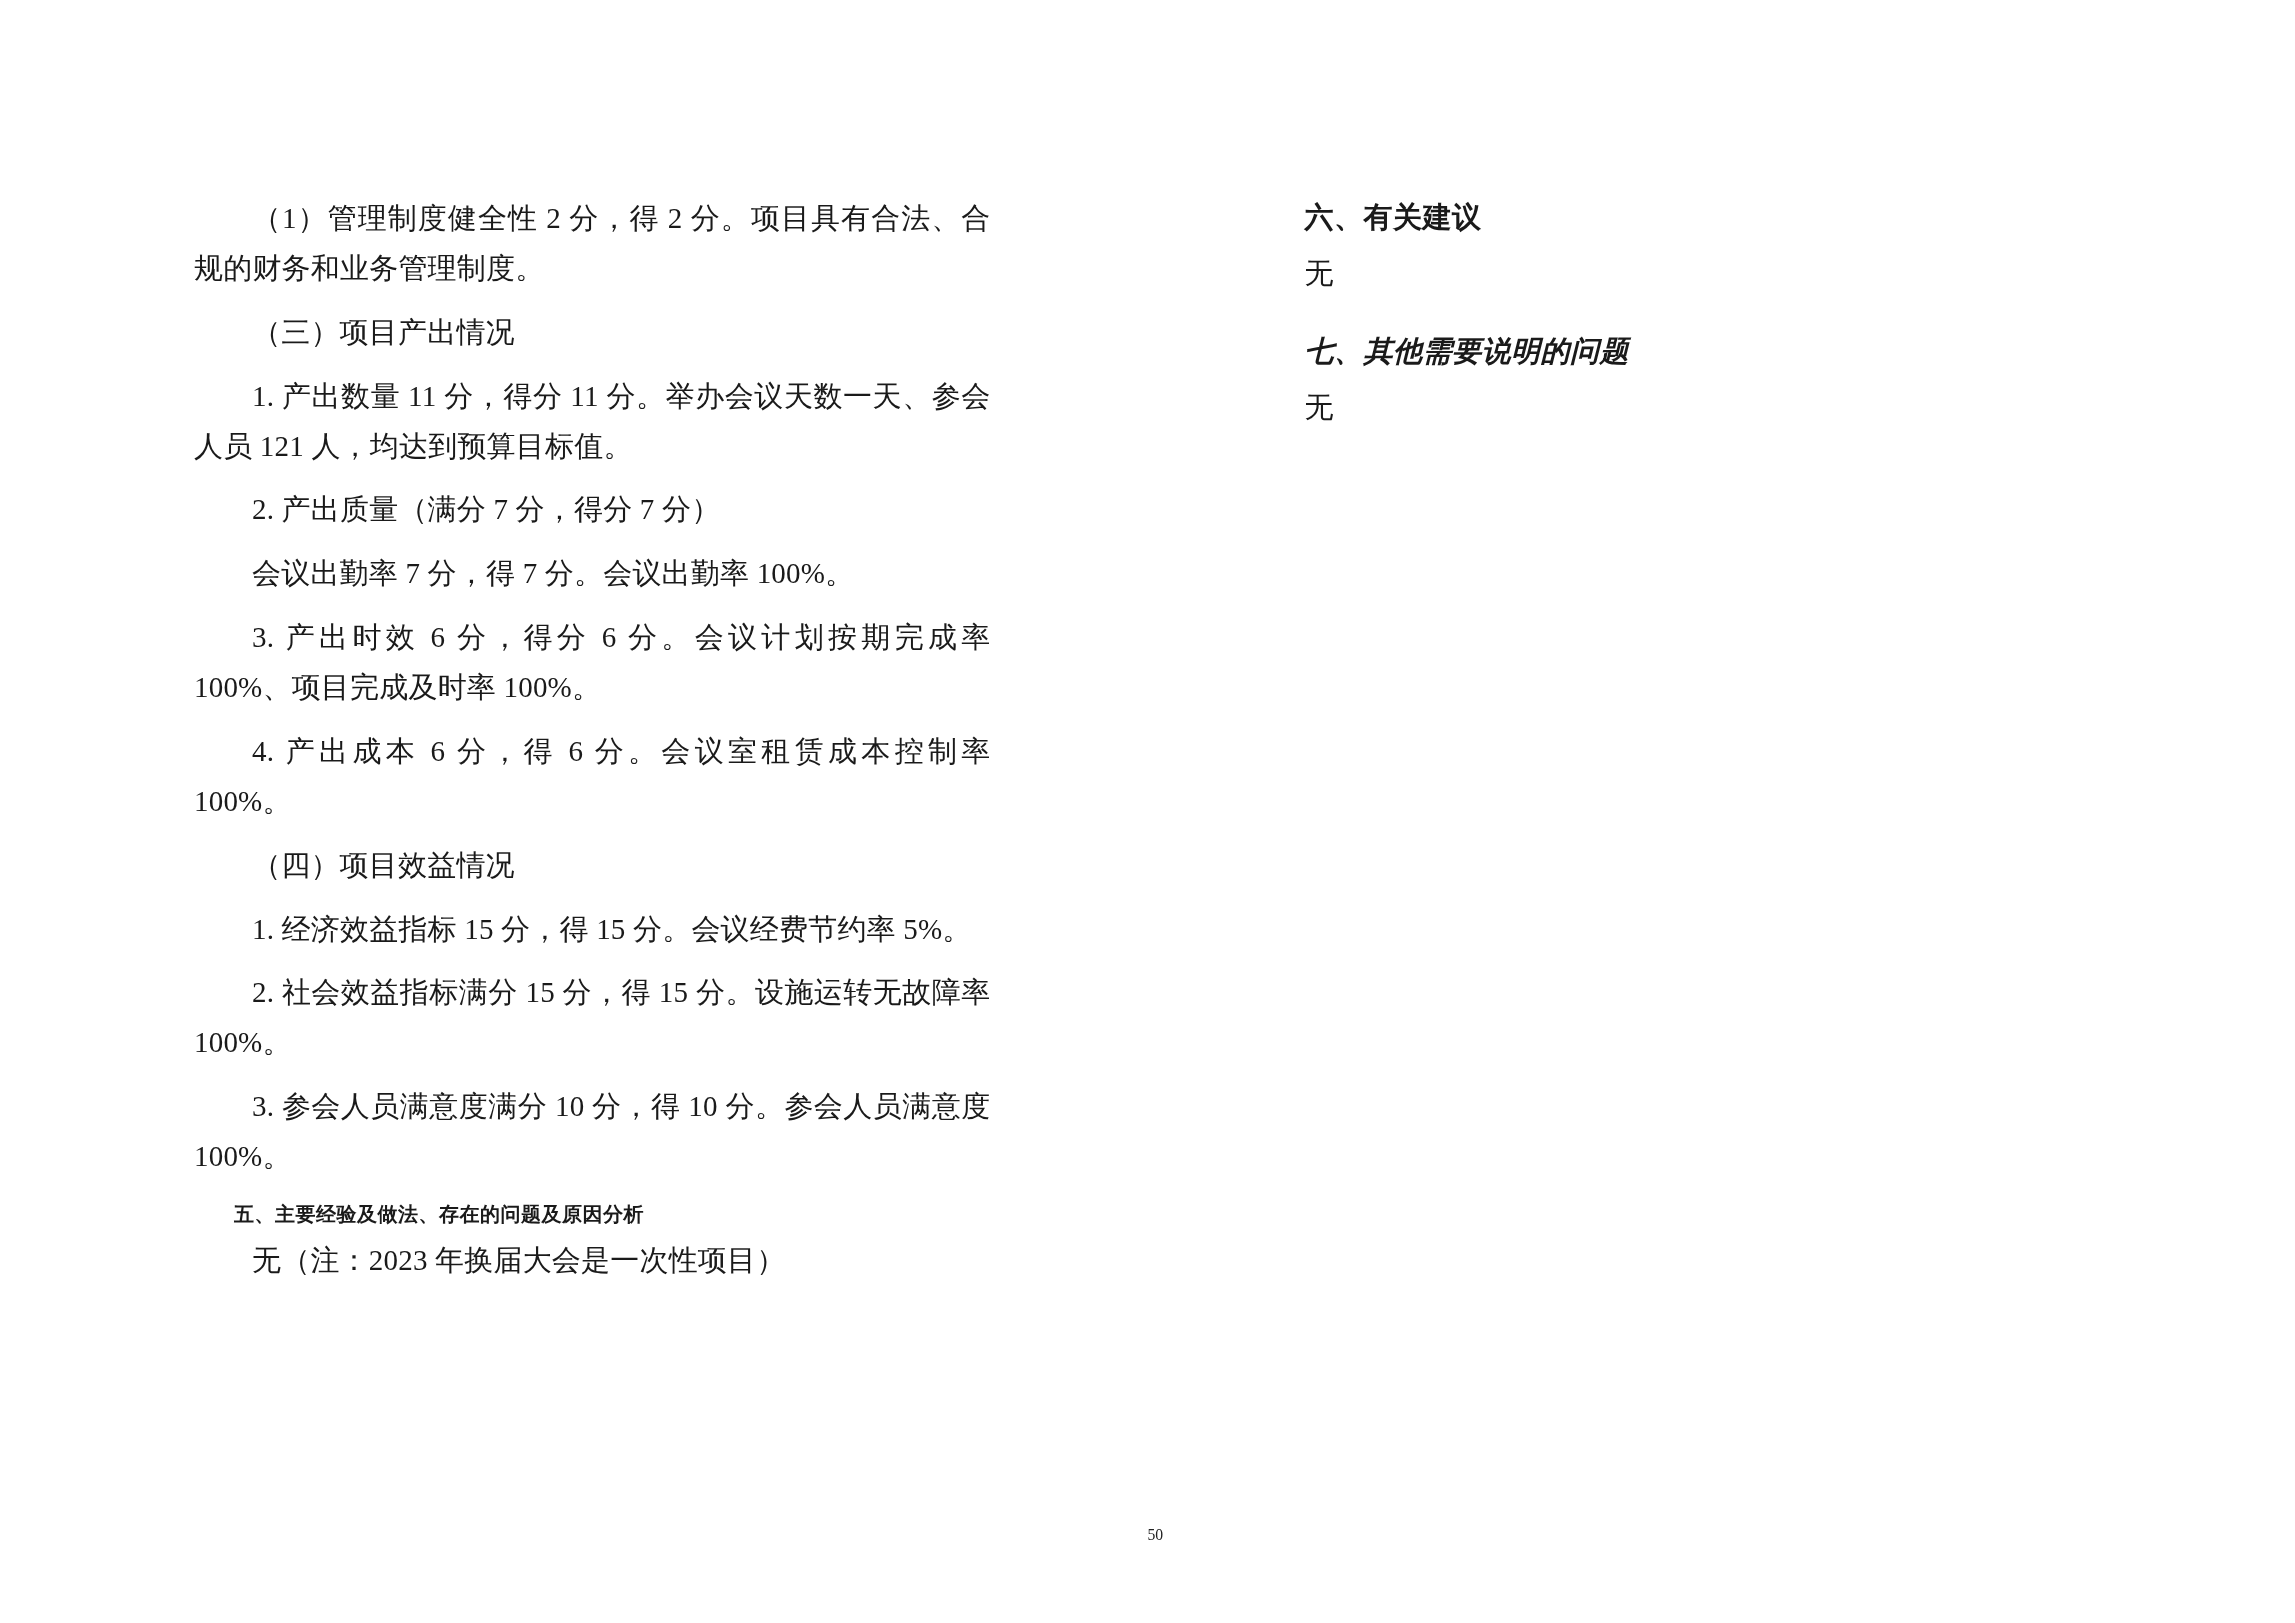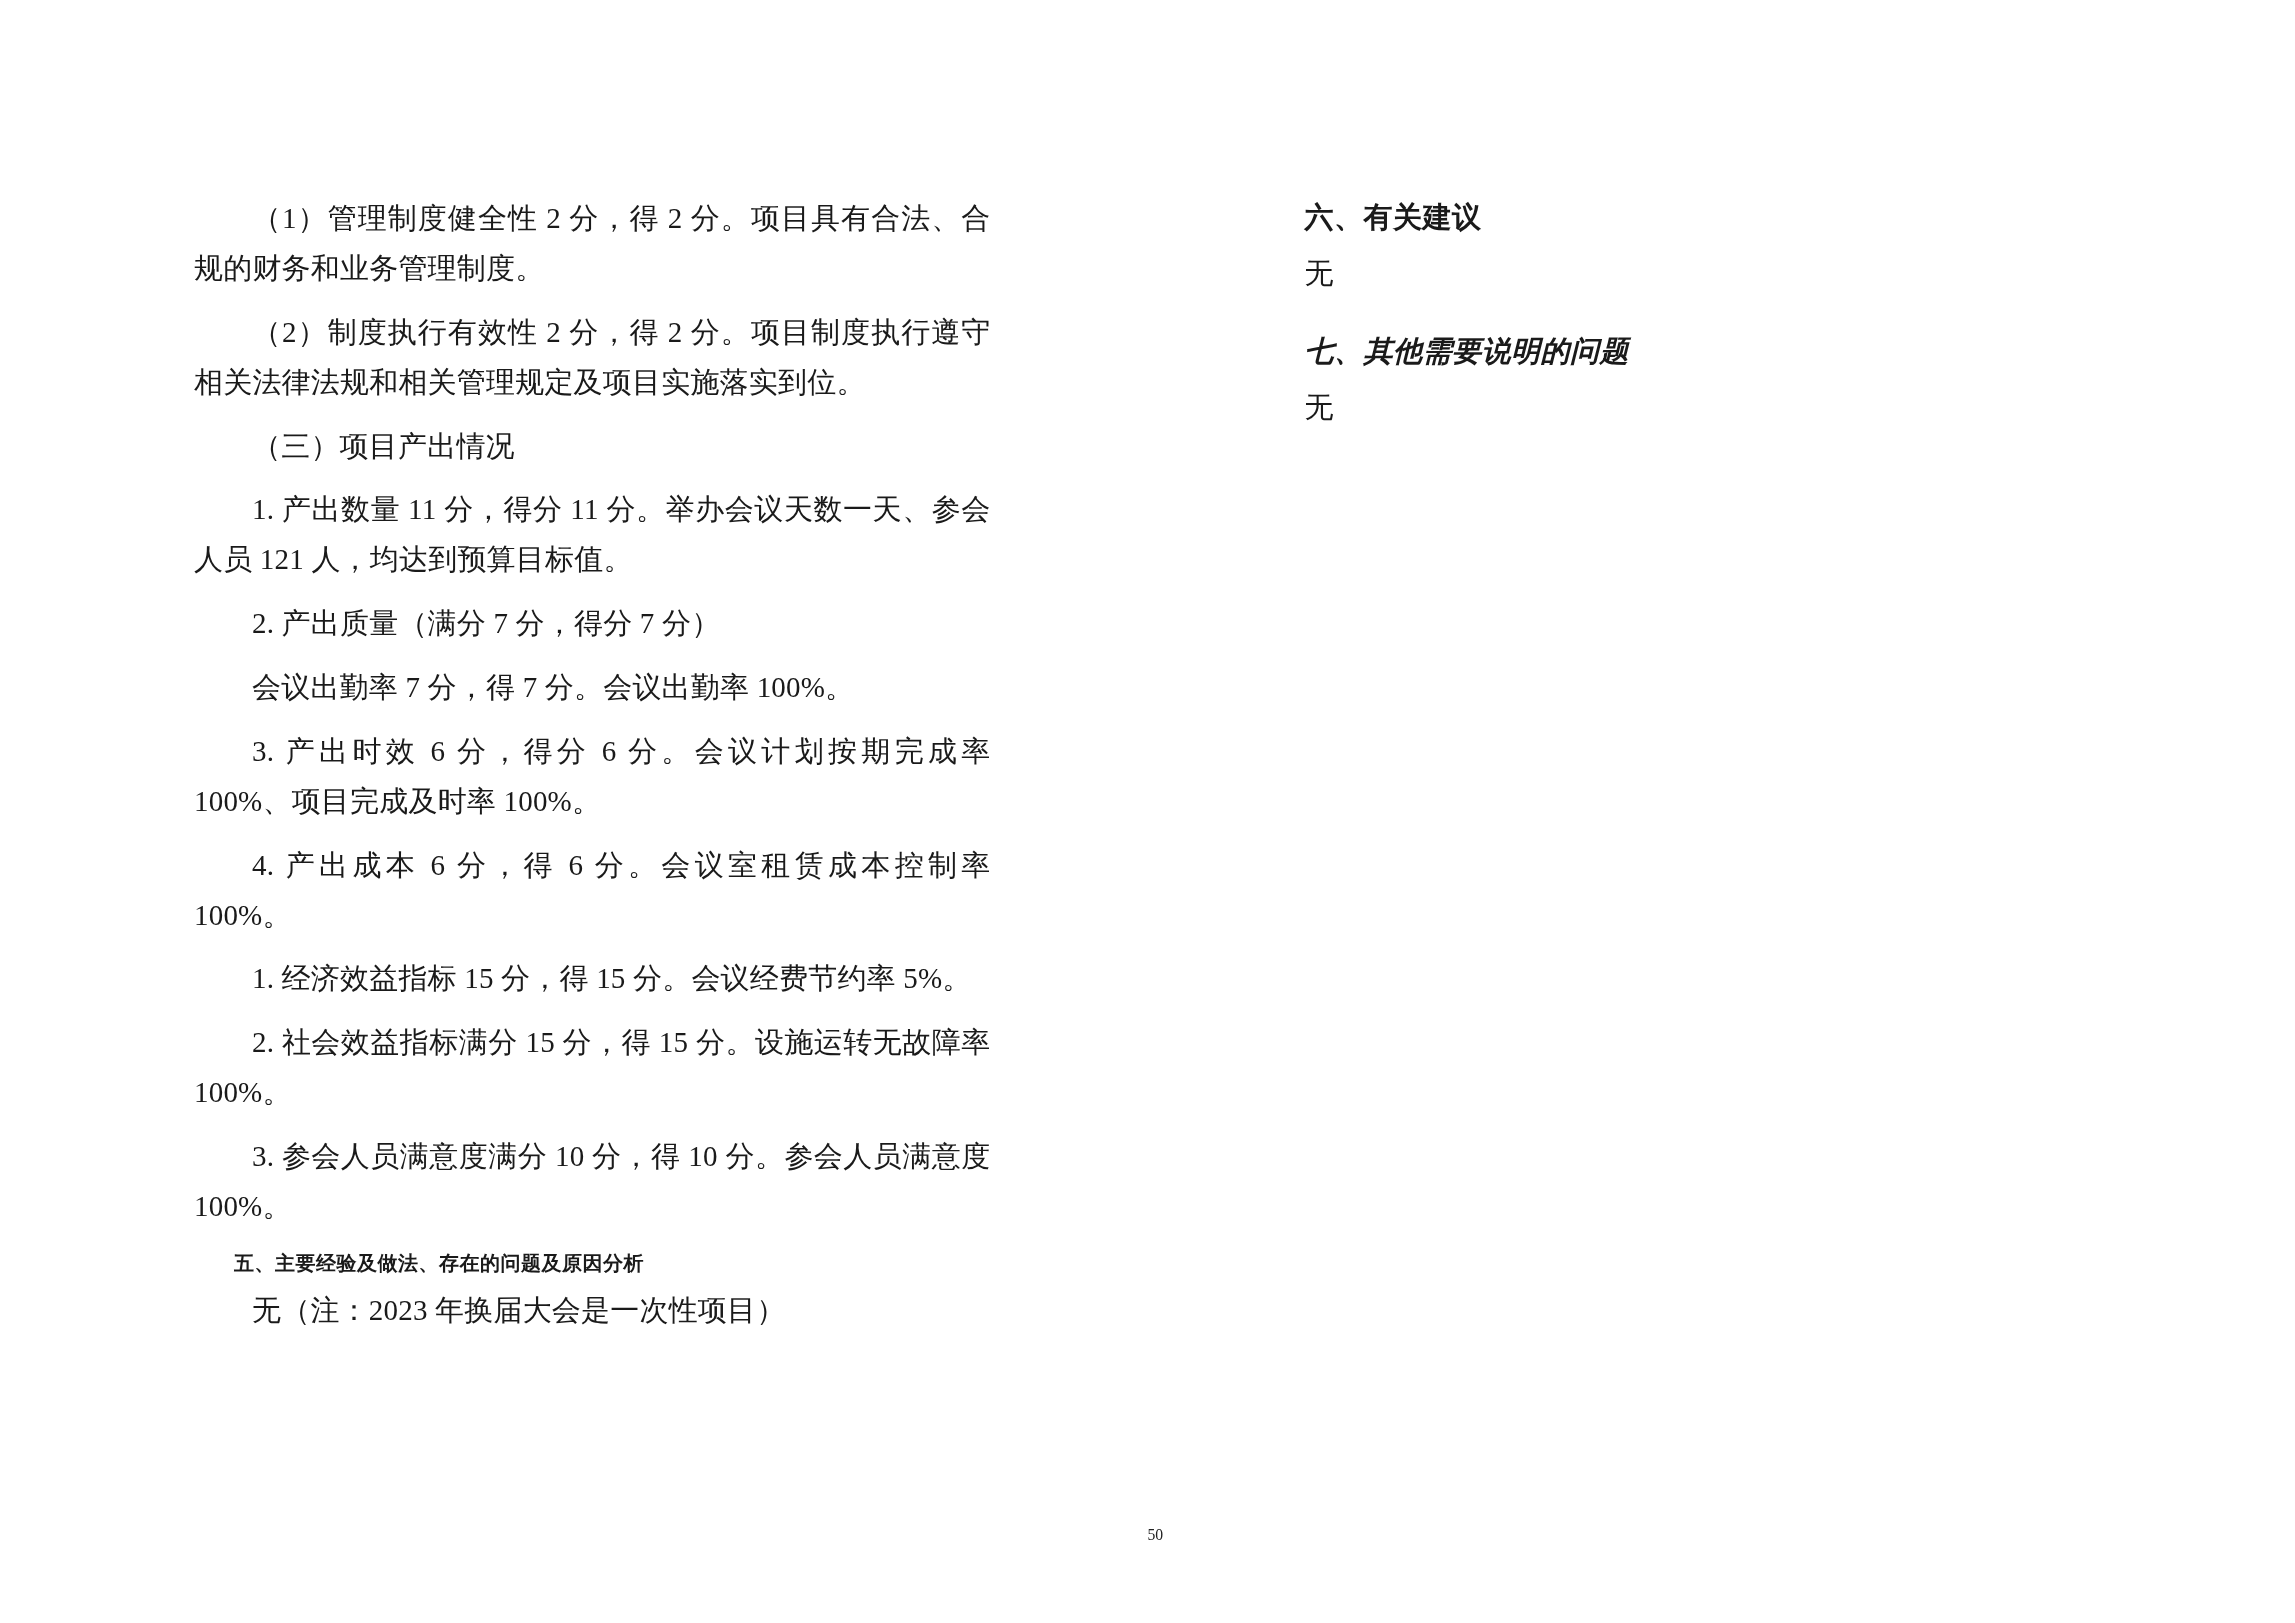--- a/index.html
+++ b/index.html
@@ -83,27 +83,27 @@
   .folio-right { text-align: left; margin-top: 30px; }
 </style>
 </head>
 <body>
 
 <div class="spread">
 
   <div class="page page-left">
     <div class="body-text">
       <p class="para">（1）管理制度健全性 2 分，得 2 分。项目具有合法、合规的财务和业务管理制度。</p>
-      <p class="para">（2）制度执行有效性 2 分，得 2 分。项目制度执行遵守相关法律法规和相关管理规定及项目实施落实到位。</p>
       <p class="para">（三）项目产出情况</p>
       <p class="para">1. 产出数量 11 分，得分 11 分。举办会议天数一天、参会人员 121 人，均达到预算目标值。</p>
       <p class="para">2. 产出质量（满分 7 分，得分 7 分）</p>
       <p class="para">会议出勤率 7 分，得 7 分。会议出勤率 100%。</p>
       <p class="para">3. 产出时效 6 分，得分 6 分。会议计划按期完成率 100%、项目完成及时率 100%。</p>
       <p class="para">4. 产出成本 6 分，得 6 分。会议室租赁成本控制率 100%。</p>
+      <p class="para">（四）项目效益情况</p>
       <p class="para">1. 经济效益指标 15 分，得 15 分。会议经费节约率 5%。</p>
       <p class="para">2. 社会效益指标满分 15 分，得 15 分。设施运转无故障率 100%。</p>
       <p class="para">3. 参会人员满意度满分 10 分，得 10 分。参会人员满意度 100%。</p>
       <h2 class="heading">五、主要经验及做法、存在的问题及原因分析</h2>
       <p class="para">无（注：2023 年换届大会是一次性项目）</p>
     </div>
   </div>
 
   <div class="page page-right">
     <div class="body-text">

